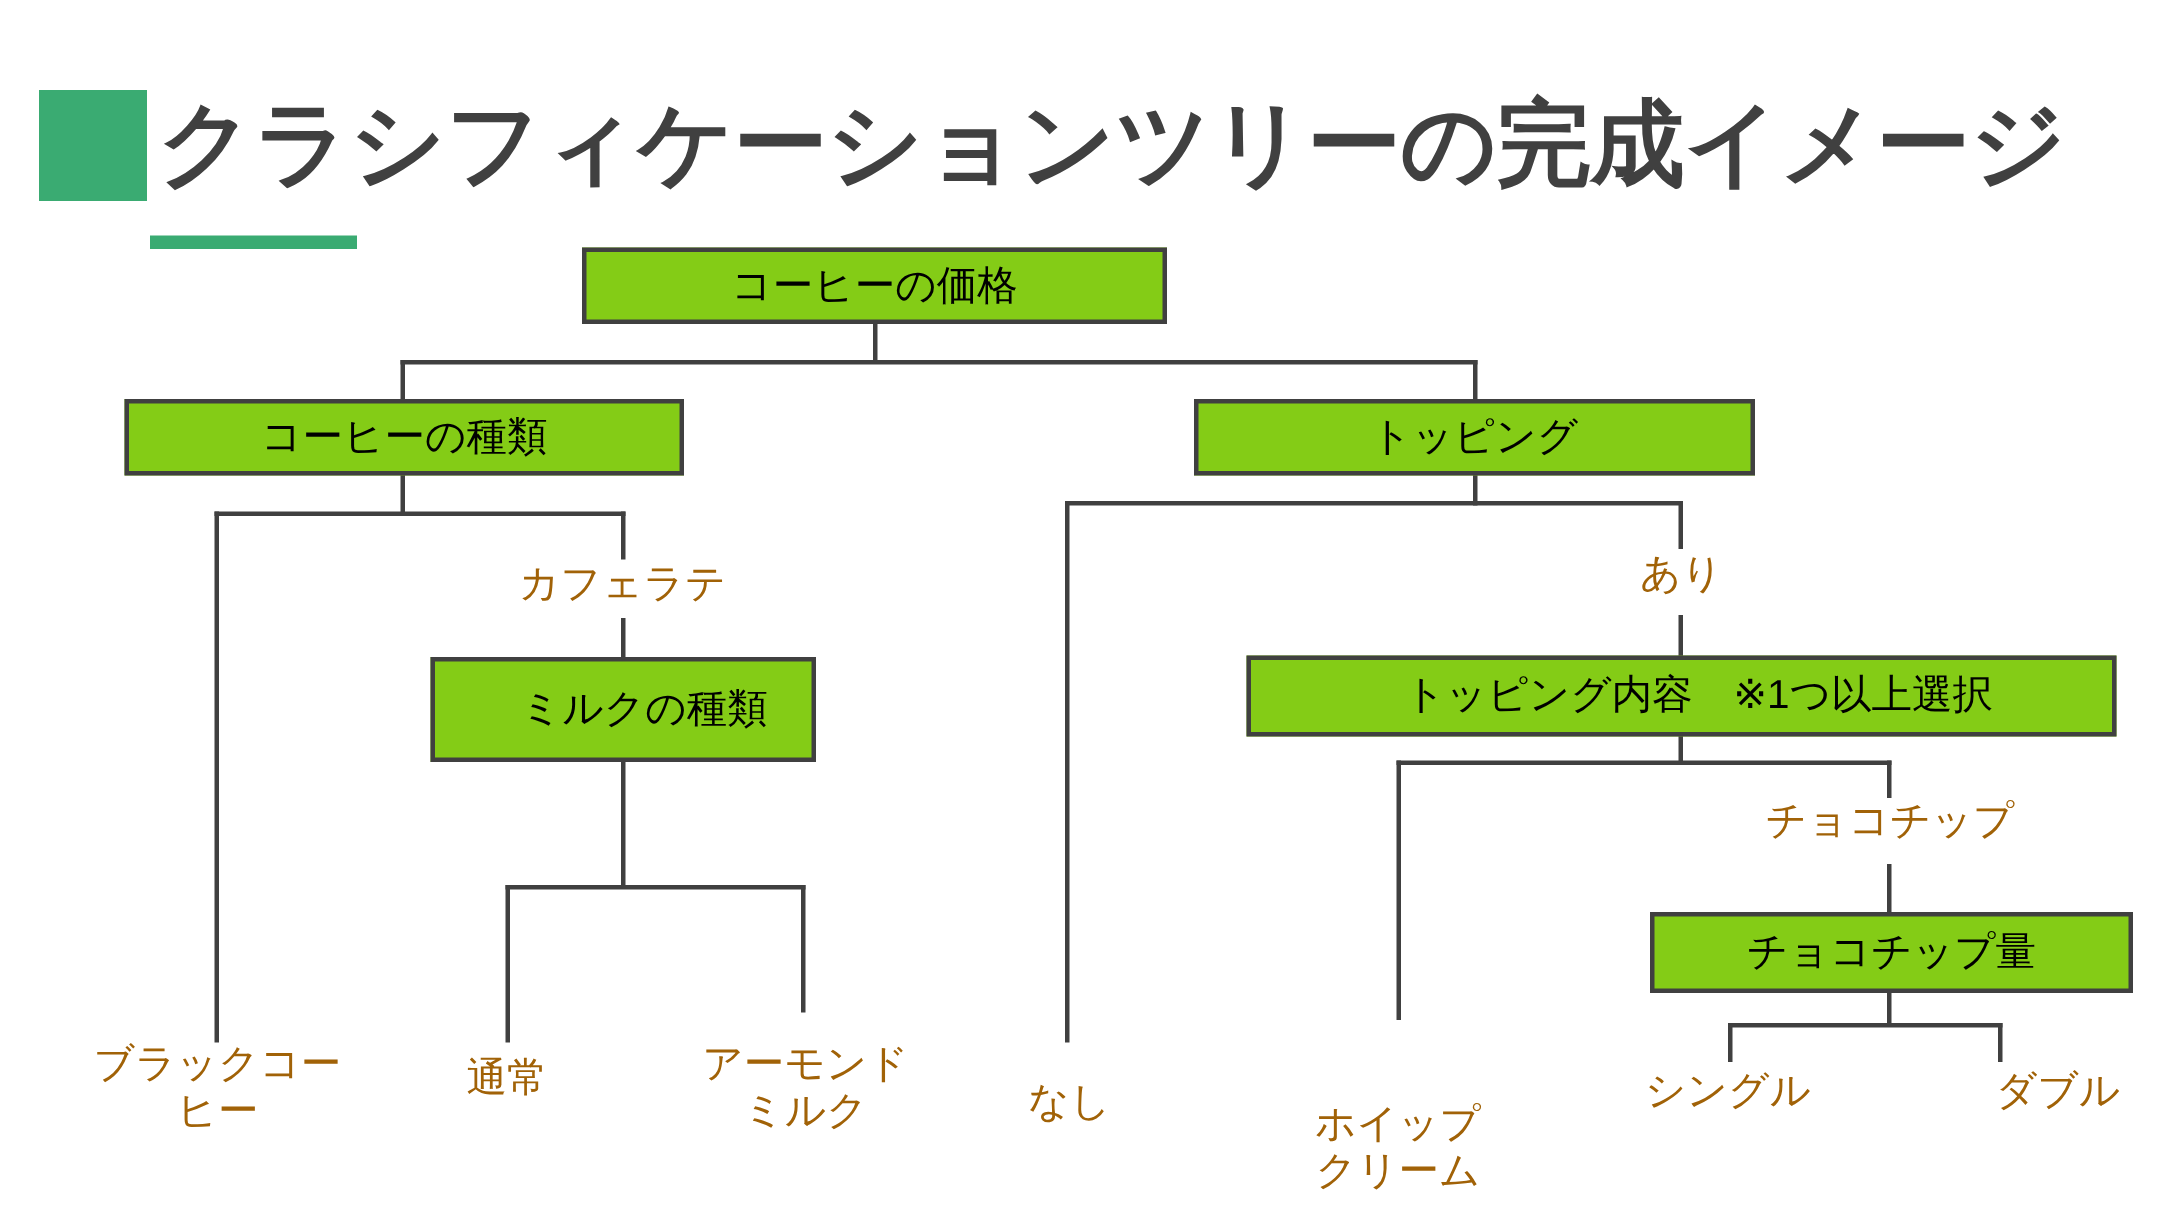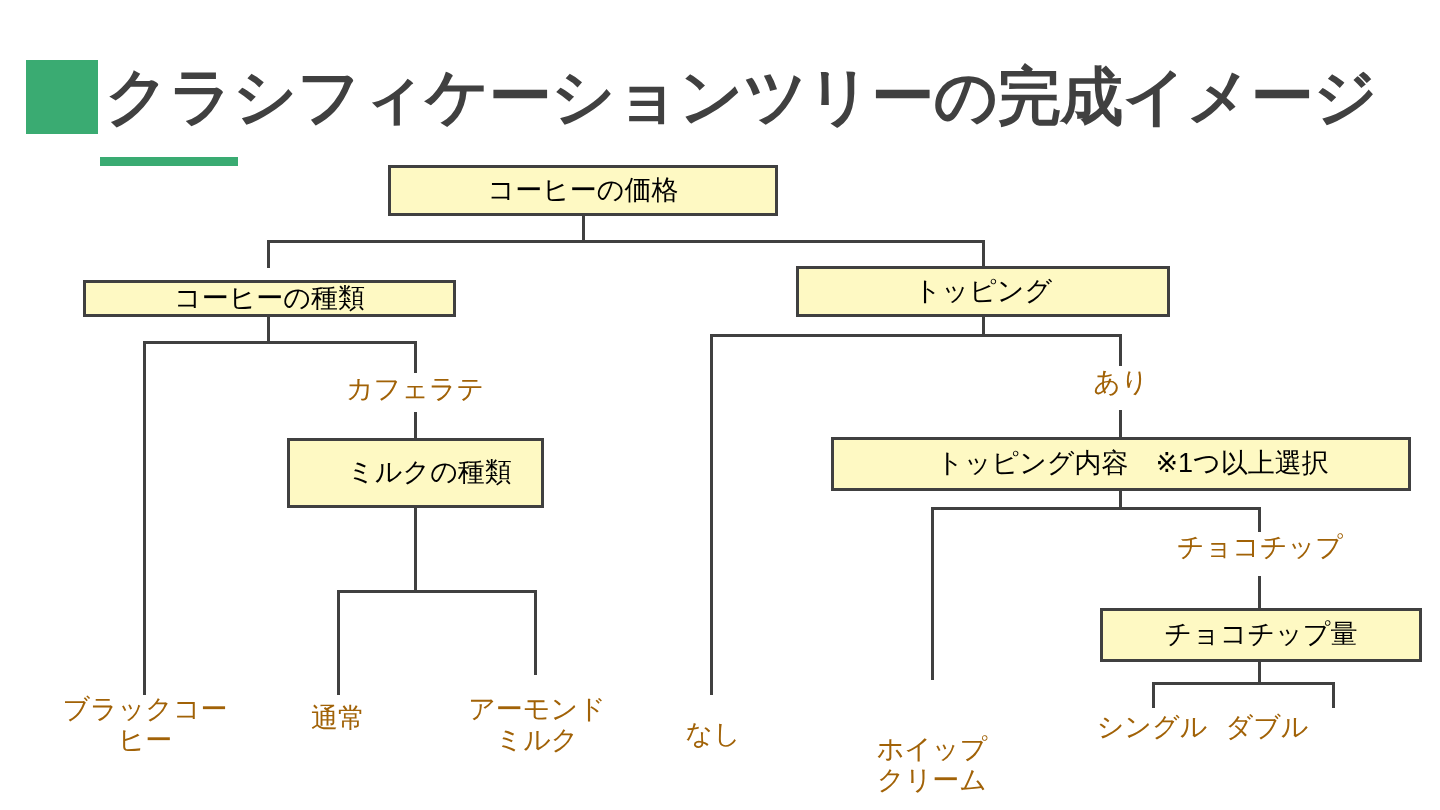--- a/index.html
+++ b/index.html
@@ -47,21 +47,21 @@
     color: #404040;
     letter-spacing: -0.5px;
     white-space: nowrap;
   }
 
   
   .node {
     position: absolute;
     box-sizing: border-box;
     border: 3px solid #404040;
-    background: #fef9c3;
+    background: #84cc16;
     color: #000000;
     display: flex;
     align-items: center;
     justify-content: center;
     font-size: 27px;
     line-height: 1.1;
     white-space: pre;
   }
   .label {
     position: absolute;
@@ -120,21 +120,21 @@
   <div class="vline" style="left:1258px; top:507px; height:25px;"></div>
   <div class="vline" style="left:1258px; top:576px; height:33px;"></div>
 
   <div class="vline" style="left:1258px; top:661px; height:23px;"></div>
   <div class="hline" style="left:1152px; top:682px; width:183px;"></div>
   <div class="vline" style="left:1152px; top:682px; height:26px;"></div>
   <div class="vline" style="left:1332px; top:682px; height:26px;"></div>
 
   <div class="node" style="left:388px; top:165px; width:390px; height:51px;">コーヒーの価格</div>
 
-  <div class="node" style="left:83px; top:280px; width:373px; height:37px;">コーヒーの種類</div>
+  <div class="node" style="left:83px; top:266px; width:373px; height:51px;">コーヒーの種類</div>
 
   <div class="node" style="left:796px; top:266px; width:374px; height:51px;">トッピング</div>
 
   <div class="node" style="left:287px; top:438px; width:257px; height:70px;padding-left:28px;">ミルクの種類</div>
 
   <div class="node" style="left:831px; top:437px; width:580px; height:54px;padding-left:23px;">トッピング内容　※1つ以上選択</div>
 
   <div class="node" style="left:1100px; top:608px; width:322px; height:54px;">チョコチップ量</div>
 
   <div class="label" style="left:415px; top:374px;">カフェラテ</div>
@@ -151,15 +151,15 @@
   <div class="label" style="left:537px; top:694px;">アーモンド
 ミルク</div>
 
   <div class="label" style="left:713px; top:719px;">なし</div>
 
   <div class="label" style="left:932px; top:694px;margin-top:40px;">ホイップ
 クリーム</div>
 
   <div class="label" style="left:1152px; top:712px;">シングル</div>
 
-  <div class="label" style="left:1267px; top:712px;">ダブル</div>
+  <div class="label" style="left:1372px; top:712px;">ダブル</div>
 
 </div>
 
 </body></html>

